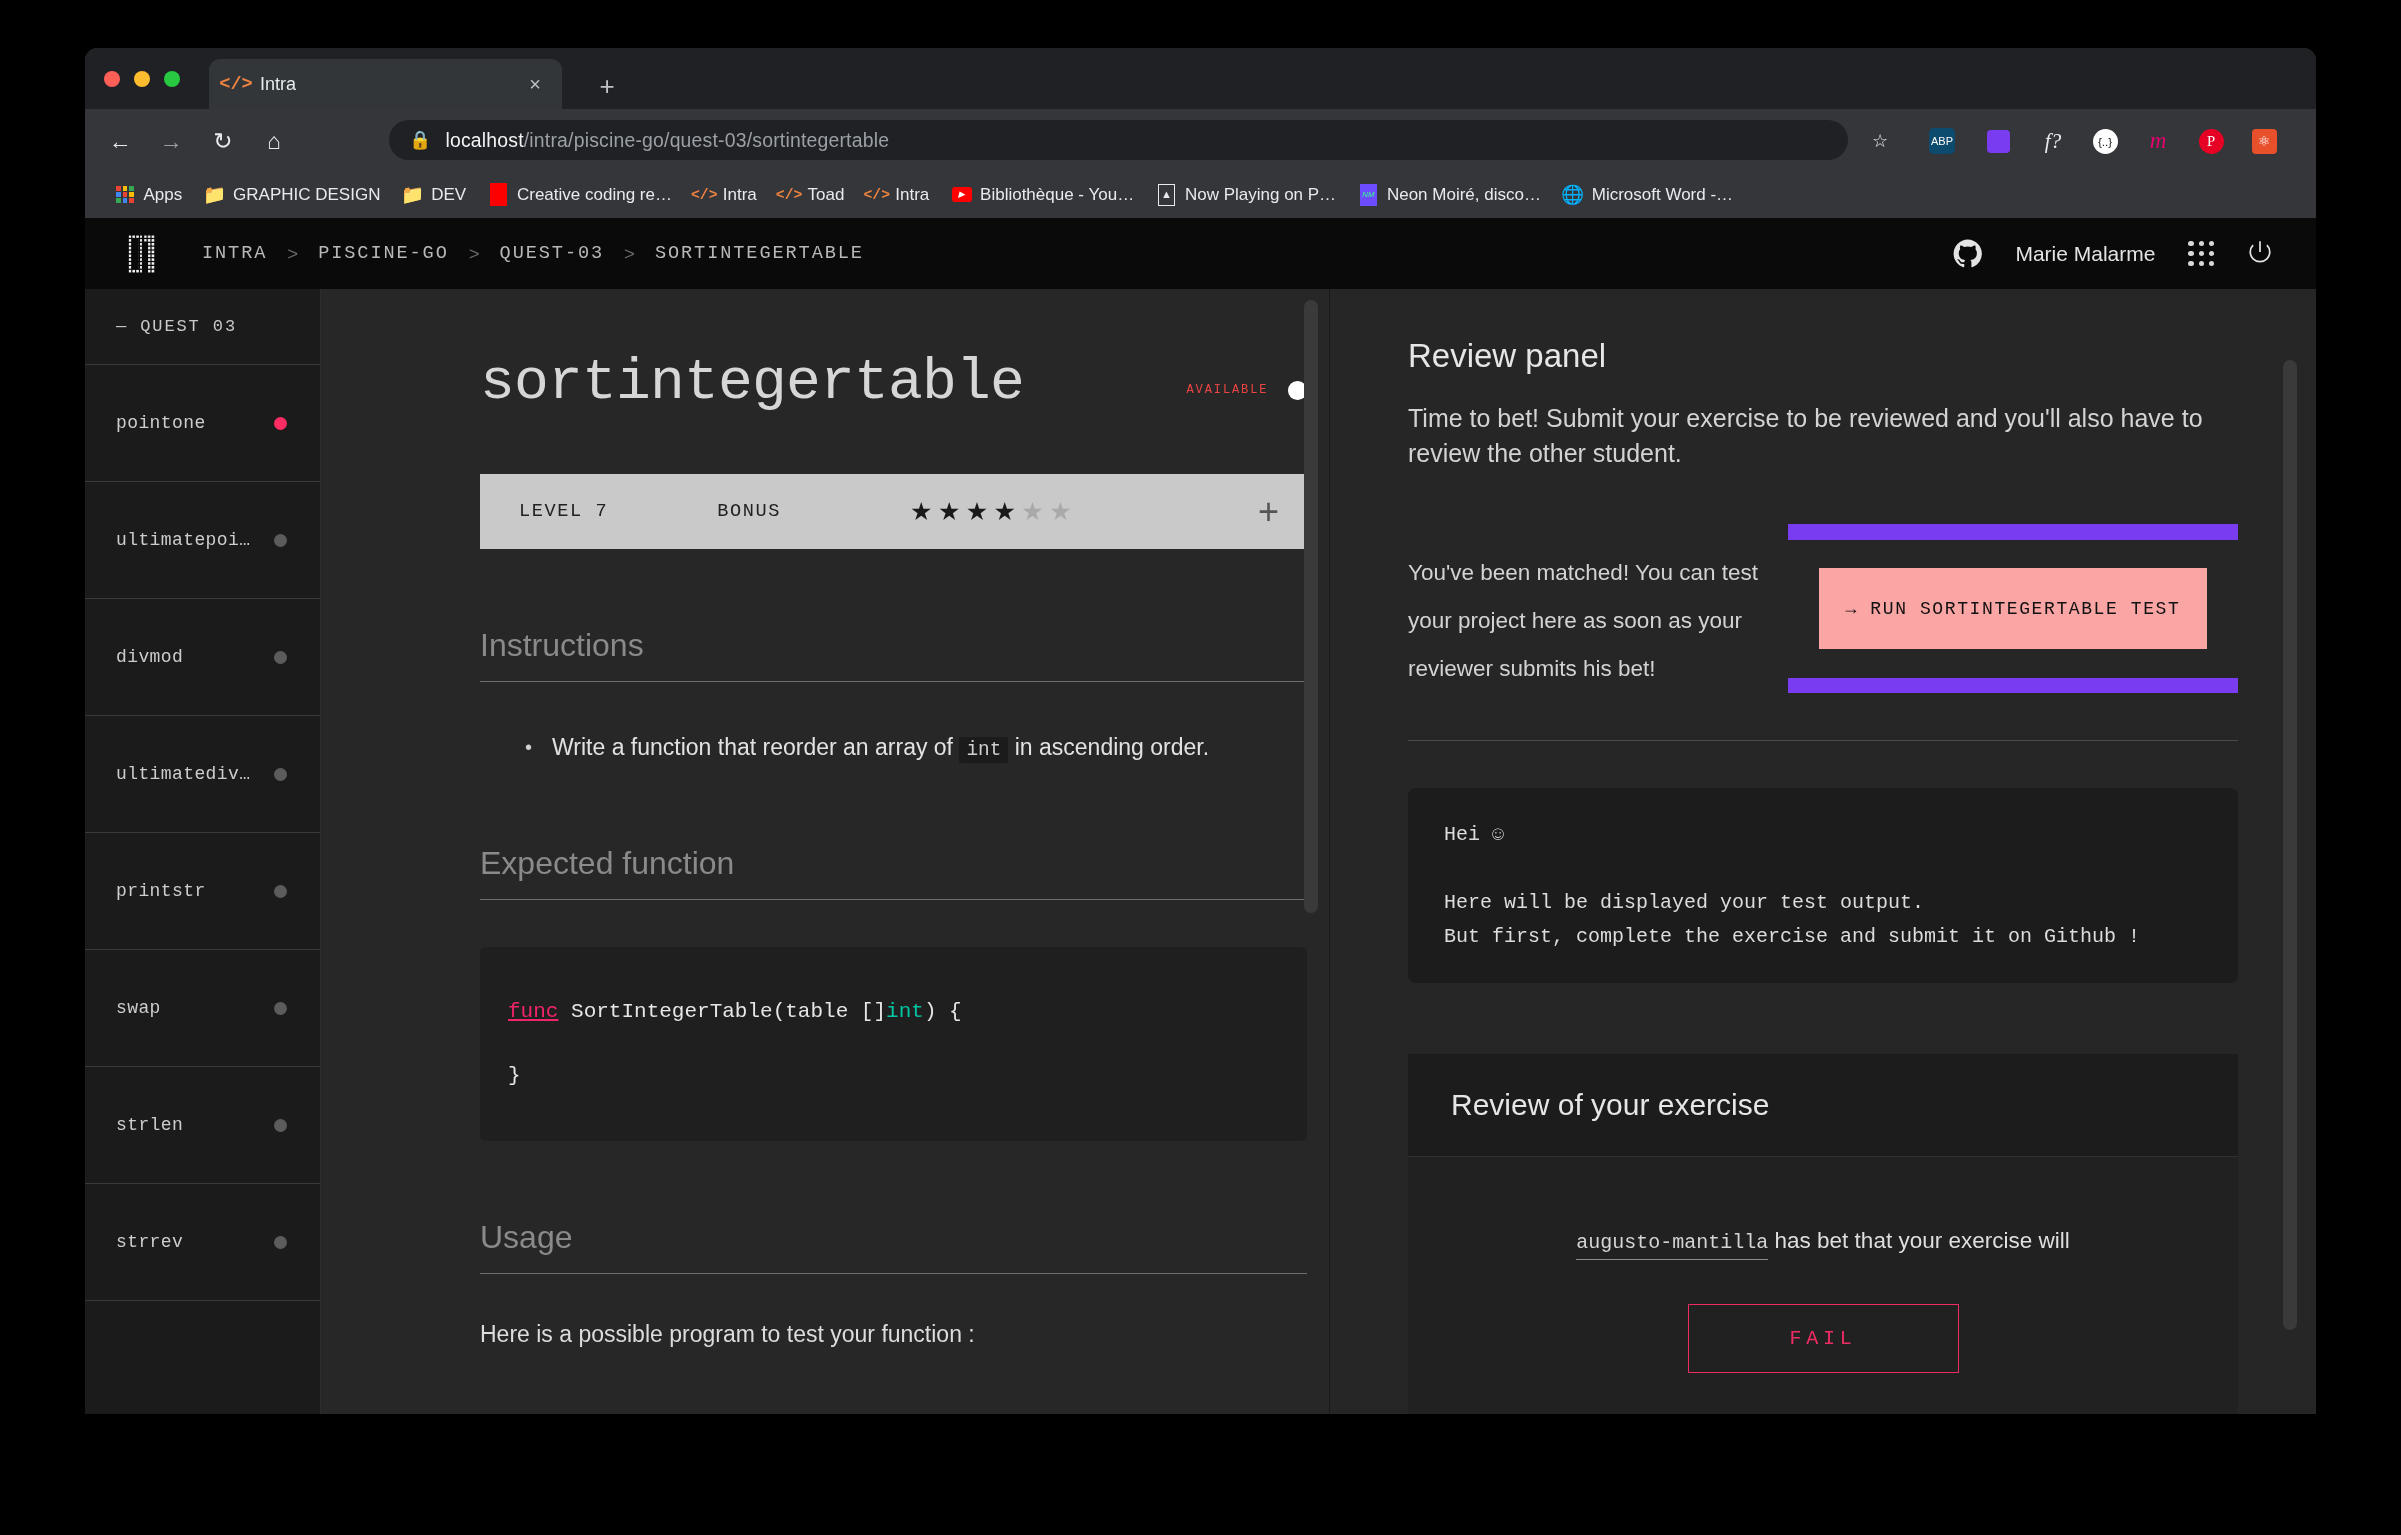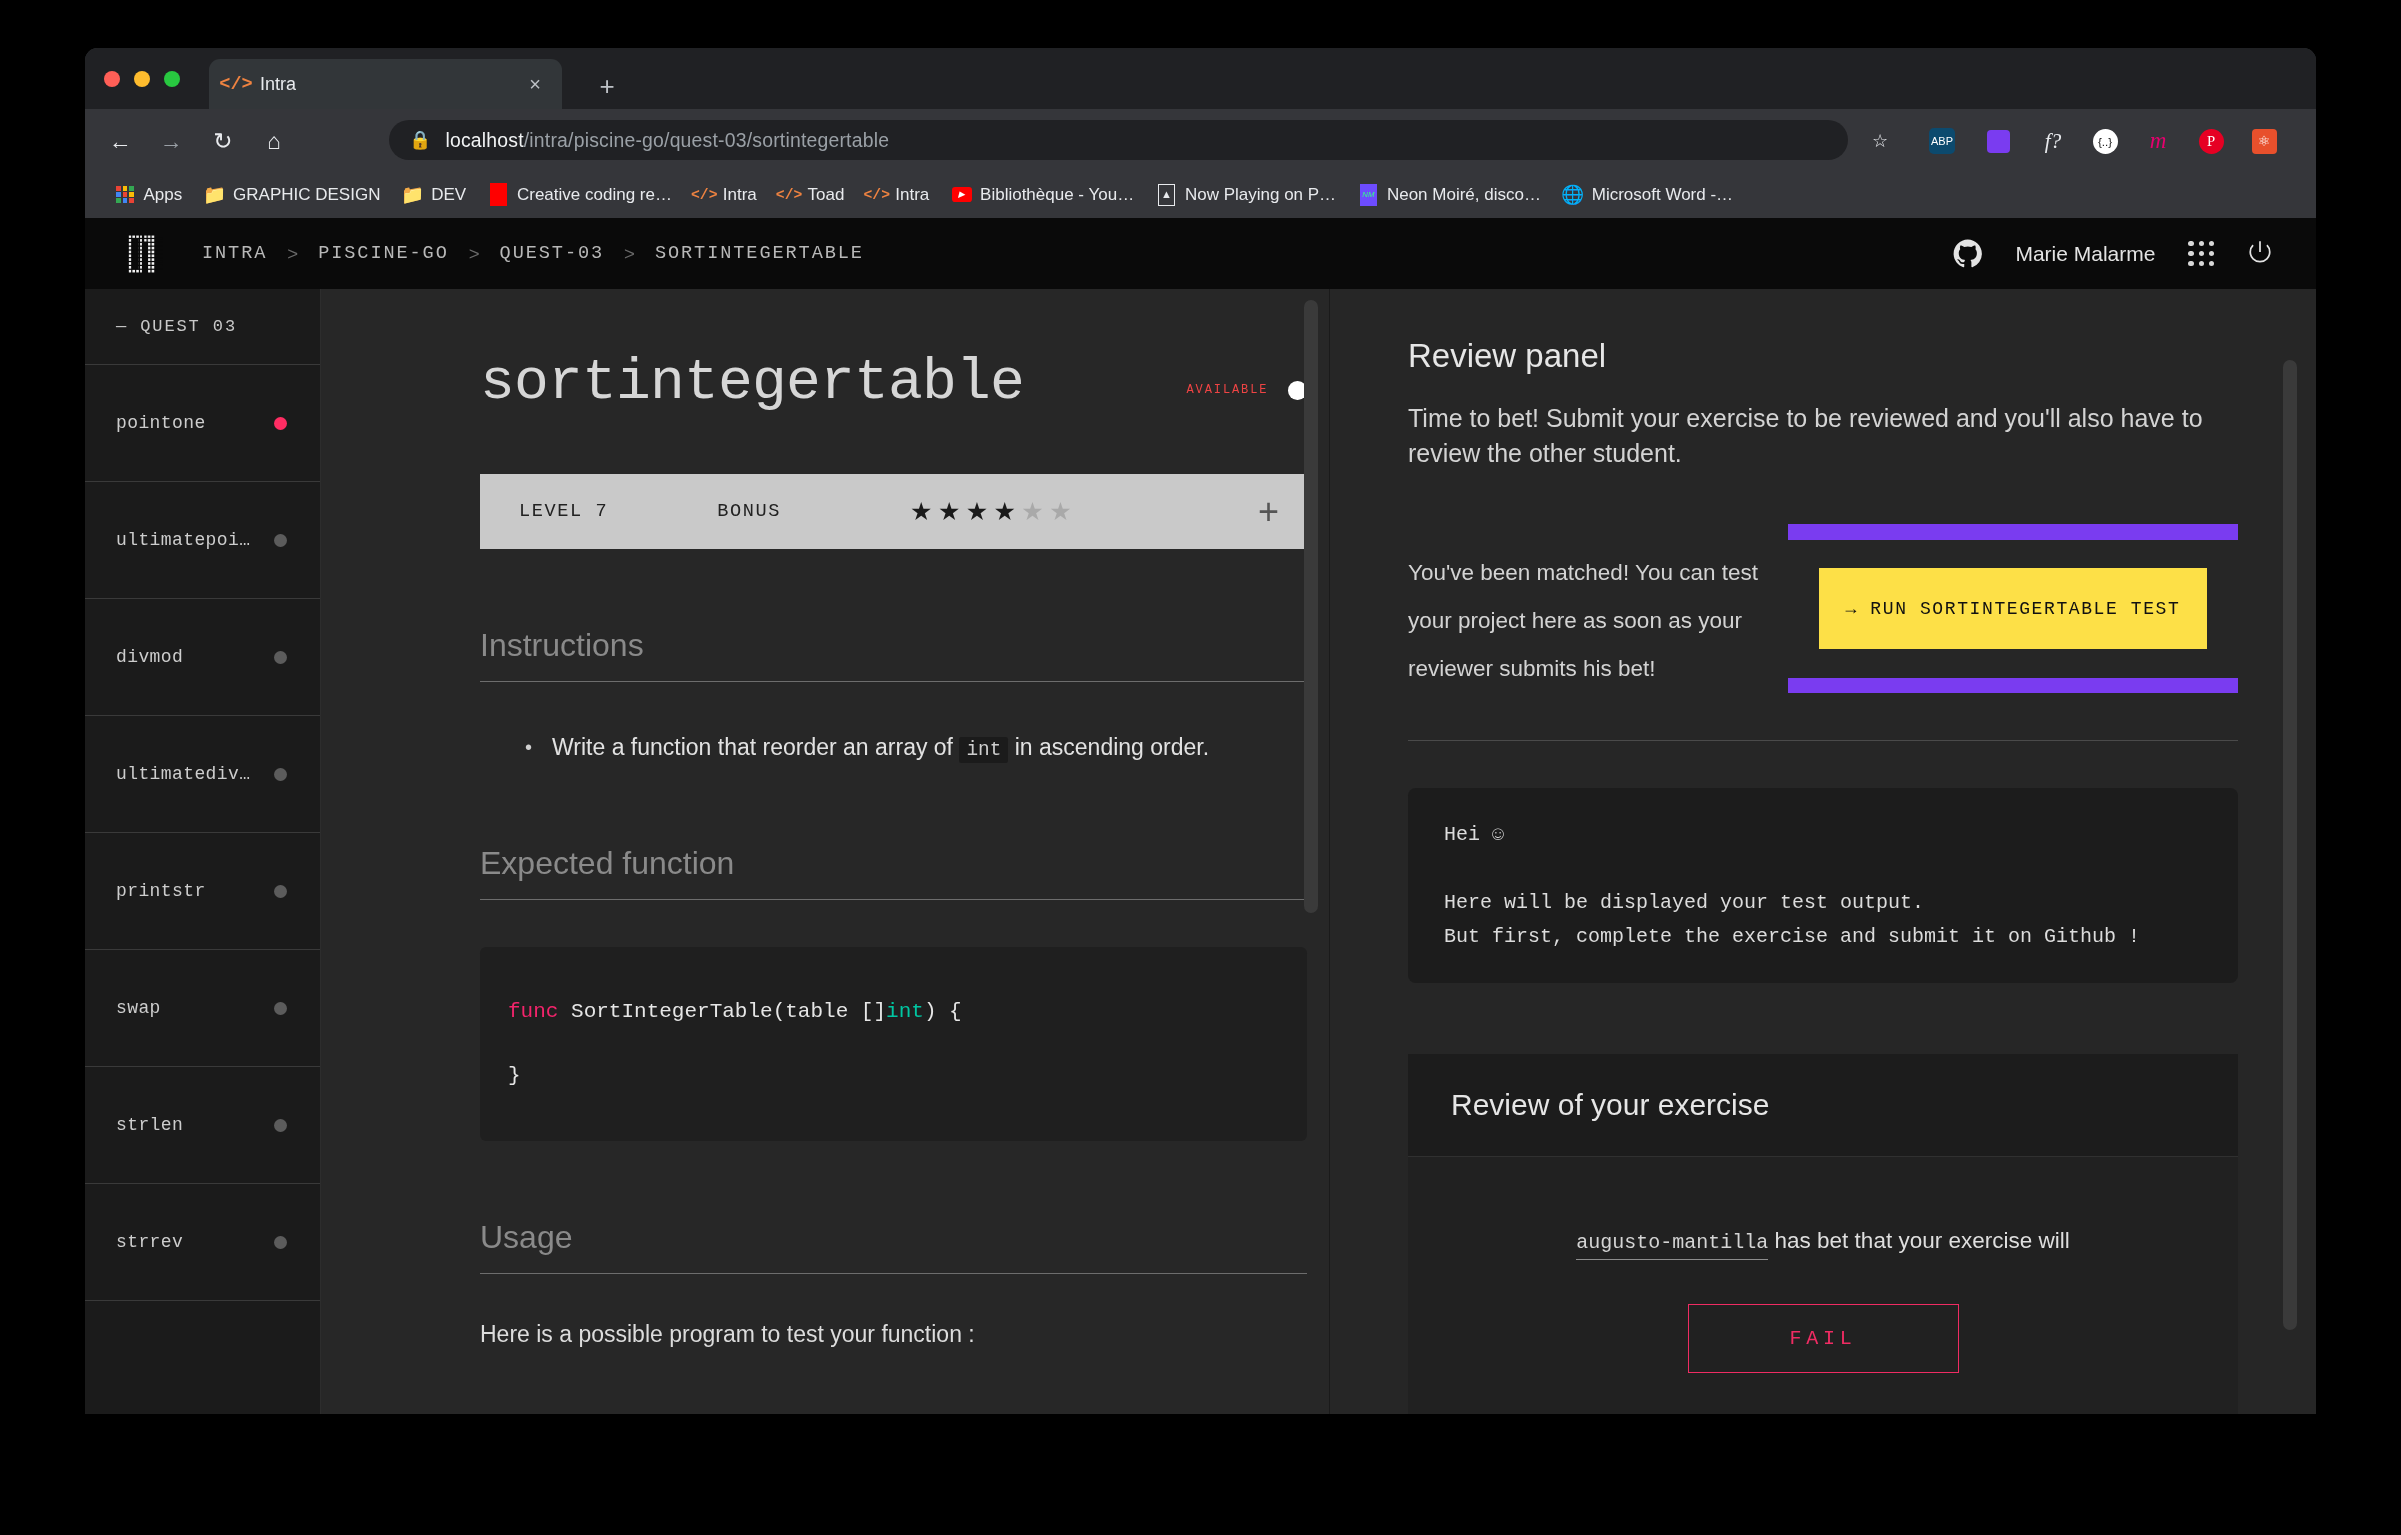--- a/index.html
+++ b/index.html
@@ -100,40 +100,40 @@
 
   .bullet{width:827px;margin-top:48px;display:flex;gap:20px;padding-left:45px;box-sizing:border-box;}
   .bullet-dot{color:#d0d0d0;font-size:20px;line-height:34px;}
   .bullet-txt{color:#e2e2e2;font-size:23px;line-height:34px;}
   code.inline{background:#1b1b1b;color:#cfcfcf;font-family:"Liberation Mono",monospace;
               font-size:19.4px;padding:2.3px 7px;border-radius:2.3px;}
 
   .codeblock{width:827px;margin-top:47px;background:#1f1f1f;border-radius:6.2px;
              padding:33px 28px;box-sizing:border-box;font-family:"Liberation Mono",monospace;
              font-size:21px;line-height:64px;color:#e6e6e6;white-space:pre;}
-  .kw{color:#f2246b;}
+  .kw{color:#f2246b;text-decoration:underline;}
   .typ{color:#00c6a2;}
 
   .usage-line{width:827px;margin-top:47px;color:#dcdcdc;font-size:23px;}
 
   
   .mid-scroll{position:absolute;right:11px;top:11px;width:14px;height:613px;
               background:#3a3a3a;border-radius:7px;}
 
   
   .right{width:986px;background:#262626;position:relative;border-left:0.8px solid #1a1a1a;}
   .right-inner{padding:48px 78px 0 78px;}
   .rp-title{color:#e6e6e6;font-size:33px;font-weight:400;}
   .rp-text{color:#d3d3d3;font-size:25px;line-height:35px;margin-top:26px;}
   .match-row{display:flex;align-items:flex-end;margin-top:53px;}
   .match-text{width:388px;color:#d3d3d3;font-size:22.5px;line-height:48px;}
   .run-outer{margin-left:17px;width:481px;height:169px;background:#7a3cf0;
              display:flex;align-items:center;justify-content:center;box-sizing:border-box;}
   .run-mid{width:450px;height:138px;background:#262626;display:flex;align-items:center;justify-content:center;}
-  .run-btn{width:388px;height:81px;background:#fde047;display:flex;align-items:center;
+  .run-btn{width:388px;height:81px;background:#fca5a5;display:flex;align-items:center;
            justify-content:center;text-align:center;}
   .run-btn span{color:#111;font-family:"Liberation Mono",monospace;font-size:18px;
                 letter-spacing:1.6px;line-height:26px;}
 
   .hr{margin-top:47px;border-bottom:0.8px solid #4a4a4a;}
 
   .terminal{margin-top:47px;background:#1c1c1c;border-radius:7.8px;padding:29.5px 36px;
             box-sizing:border-box;font-family:"Liberation Mono",monospace;font-size:20px;
             color:#dcdcdc;line-height:34px;white-space:pre-wrap;}
 

